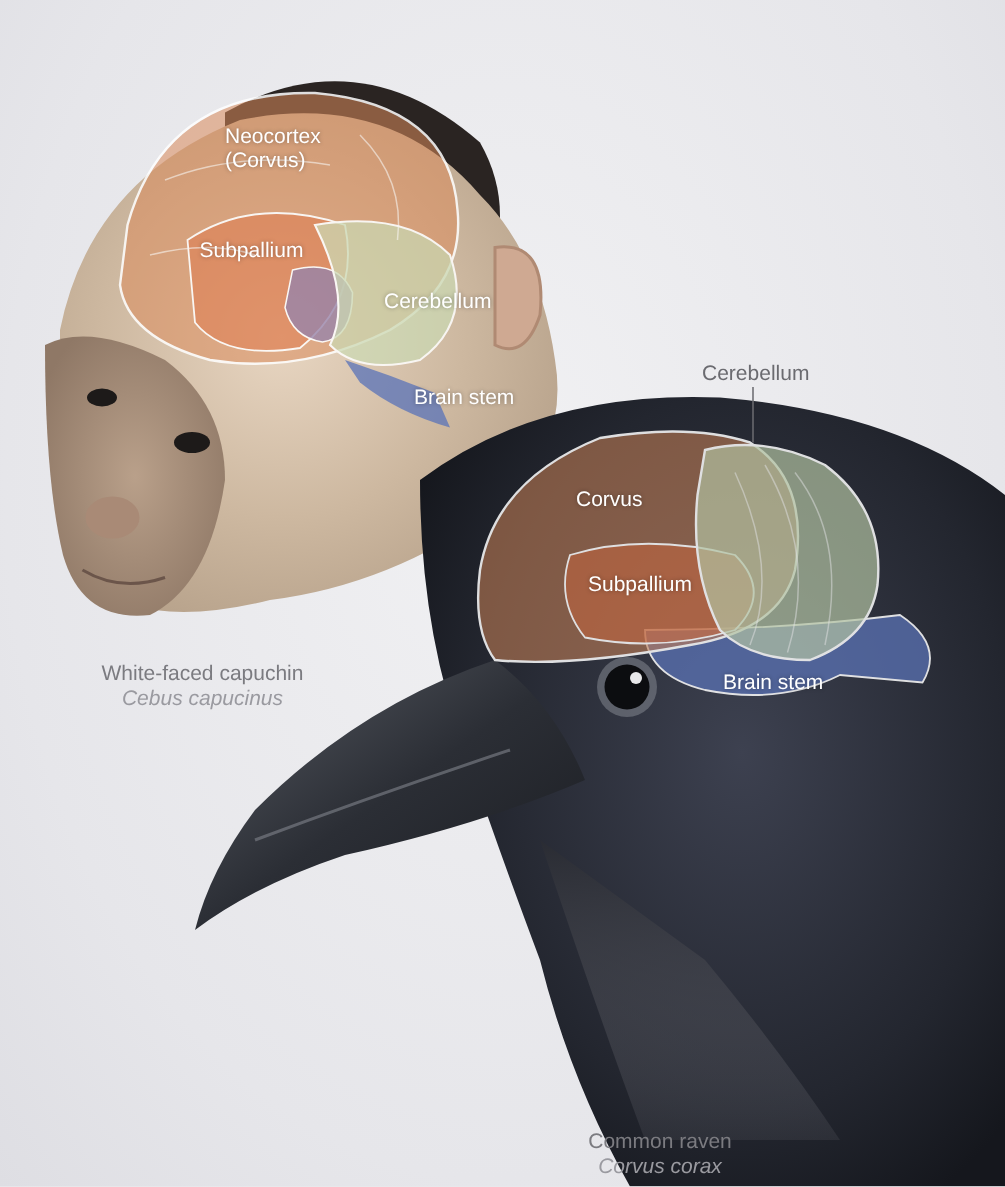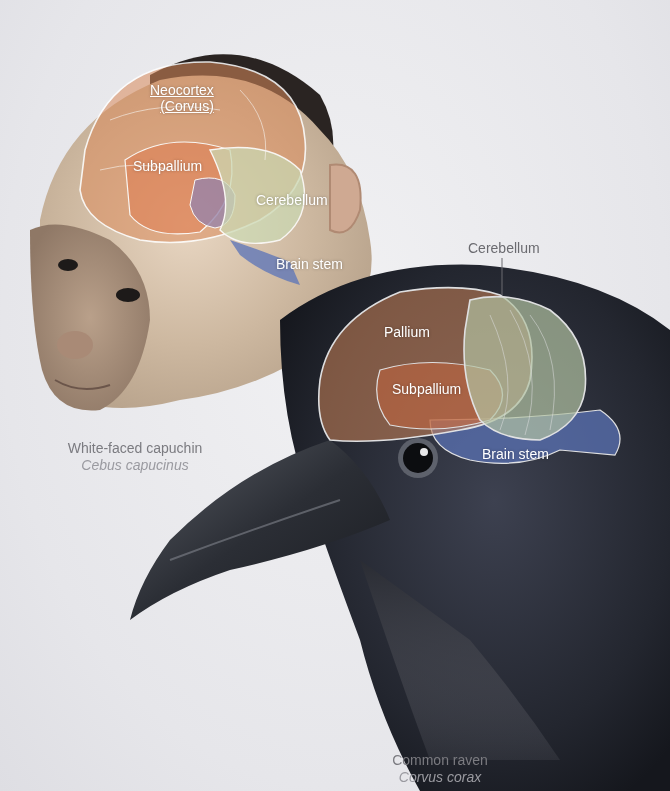--- a/index.html
+++ b/index.html
@@ -11,21 +11,21 @@
   .canvas {
     position: relative; width: 670px; height: 791px;
     background: radial-gradient(ellipse at 50% 40%, #f1f1f3 0%, #e6e6ea 70%, #dedee3 100%);
     overflow: hidden;
   }
   svg.art { position: absolute; left: 0; top: 0; }
   .label {
     position: absolute; color: #ffffff; font-size: 14px; font-weight: 400;
     text-shadow: 0 0 3px rgba(0,0,0,0.35); white-space: nowrap; line-height: 16px;
   }
-  .label.center { text-align: right; text-decoration: underline; }
+  .label.center { text-align: left; }
   .label.dark { color: #6b6b70; text-shadow: none; }
   .caption {
     position: absolute; text-align: center; color: #7b7b80; font-size: 14px; line-height: 17px;
   }
   .caption .sci { font-style: italic; color: #9a9aa0; display: block; }
 </style>
 </head>
 <body>
 
 <div class="canvas">
@@ -117,21 +117,21 @@
 
   <div class="label center" style="left:150px; top:82px;">
     <div>Neocortex</div>
     <div>(Corvus)</div>
   </div>
   <div class="label" style="left:133px; top:158px;">Subpallium</div>
   <div class="label" style="left:256px; top:192px;">Cerebellum</div>
   <div class="label" style="left:276px; top:256px;">Brain stem</div>
 
   <div class="label dark" style="left:468px; top:240px;">Cerebellum</div>
-  <div class="label" style="left:384px; top:324px;">Pallium</div>
+  <div class="label" style="left:384px; top:324px;">Corvus</div>
   <div class="label" style="left:392px; top:381px;">Subpallium</div>
   <div class="label" style="left:482px; top:446px;">Brain stem</div>
 
   <div class="caption" style="left:40px; top:440px; width:190px;">
     <span>White-faced capuchin</span>
     <span class="sci">Cebus capucinus</span>
   </div>
   <div class="caption" style="left:360px; top:752px; width:160px;">
     <span>Common raven</span>
     <span class="sci">Corvus corax</span>

